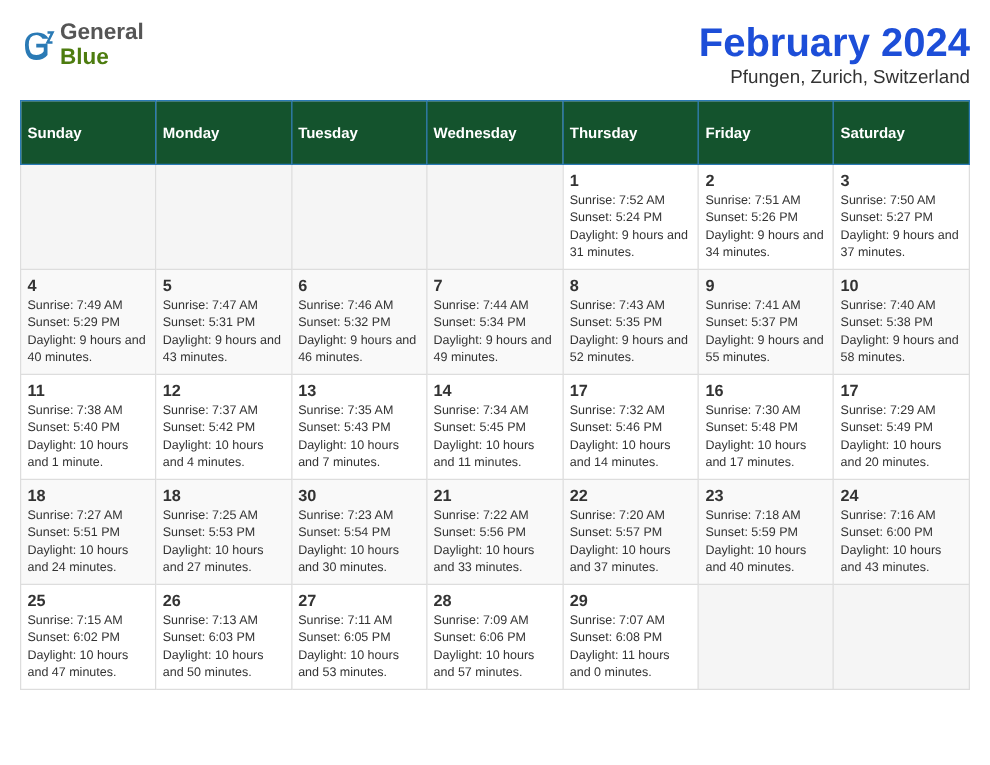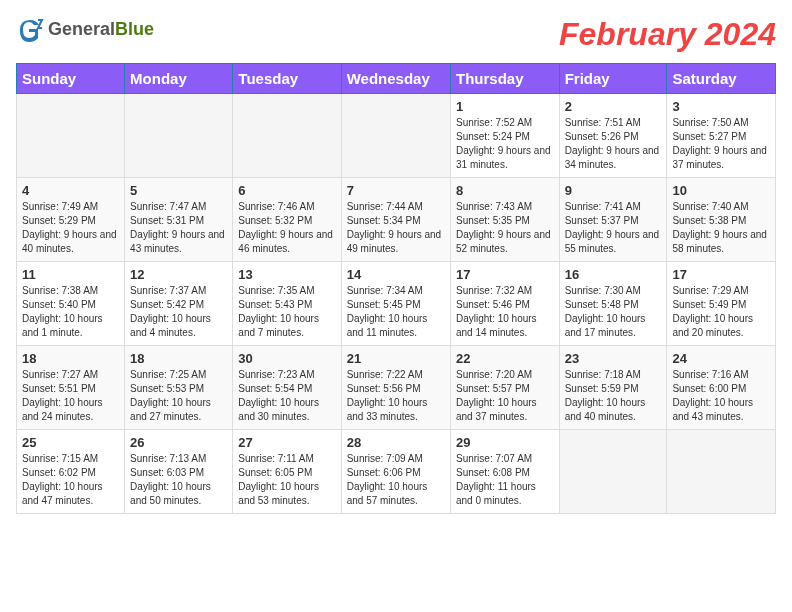--- a/index.html
+++ b/index.html
@@ -15,57 +15,56 @@
       justify-content: space-between;
       align-items: flex-start;
       margin-bottom: 10px;
     }
     .logo {
       display: flex;
       align-items: center;
     }
     .logo-text {
       display: flex;
-      flex-direction: row;
+      flex-direction: column;
       font-size: 18px;
       font-weight: bold;
       line-height: 1.1;
     }
     .logo-text span:first-child { color: #555; }
     .logo-text span:last-child { color: #4d7c0f; }
     .logo-icon {
       width: 28px;
       height: 28px;
       margin-right: 4px;
     }
     .title-area {
       text-align: right;
     }
     .main-title {
       font-size: 32px;
       font-weight: bold;
-      color: #ef4444;
-      font-style: italic;
+      color: #1d4ed8;
     }
     .subtitle {
       font-size: 15px;
       color: #333;
       font-weight: normal;
     }
     table {
       width: 100%;
       border-collapse: collapse;
       font-size: 11px;
     }
     thead tr th {
-      background-color: #8b5cf6;
+      background-color: #14532d;
       color: #fff;
-      padding: 6px 5px;
+      padding: 18px 5px;
       text-align: left;
-      font-size: 15px;
+      font-size: 12px;
       font-weight: bold;
       border: 1px solid #2a7ab5;
     }
     tbody tr td {
       vertical-align: top;
       padding: 5px 5px;
       border: 1px solid #ddd;
       width: 110px;
       min-height: 70px;
       background: #fff;
@@ -101,20 +100,21 @@
       <path d="M4 14 Q4 4 14 4 Q20 4 23 9 L18 9 Q16 6 13 6 Q7 6 7 14 Q7 22 13 22 Q17 22 19 19 L19 16 L13 16 L13 13 L22 13 L22 22 Q19 26 13 26 Q4 26 4 14Z" fill="#2a7ab5"></path>
       <path d="M22 4 L26 4 L22 12 L26 12" fill="none" stroke="#2a7ab5" stroke-width="2"></path>
     </svg>
     <div class="logo-text">
       <span>General</span>
       <span>Blue</span>
     </div>
   </div>
   <div class="title-area">
     <div class="main-title">February 2024</div>
+    <div class="subtitle">Pfungen, Zurich, Switzerland</div>
   </div>
 </div>
 
 <table>
   <thead>
     <tr>
     <th>Sunday</th>
         <th>Monday</th>
         <th>Tuesday</th>
         <th>Wednesday</th>

